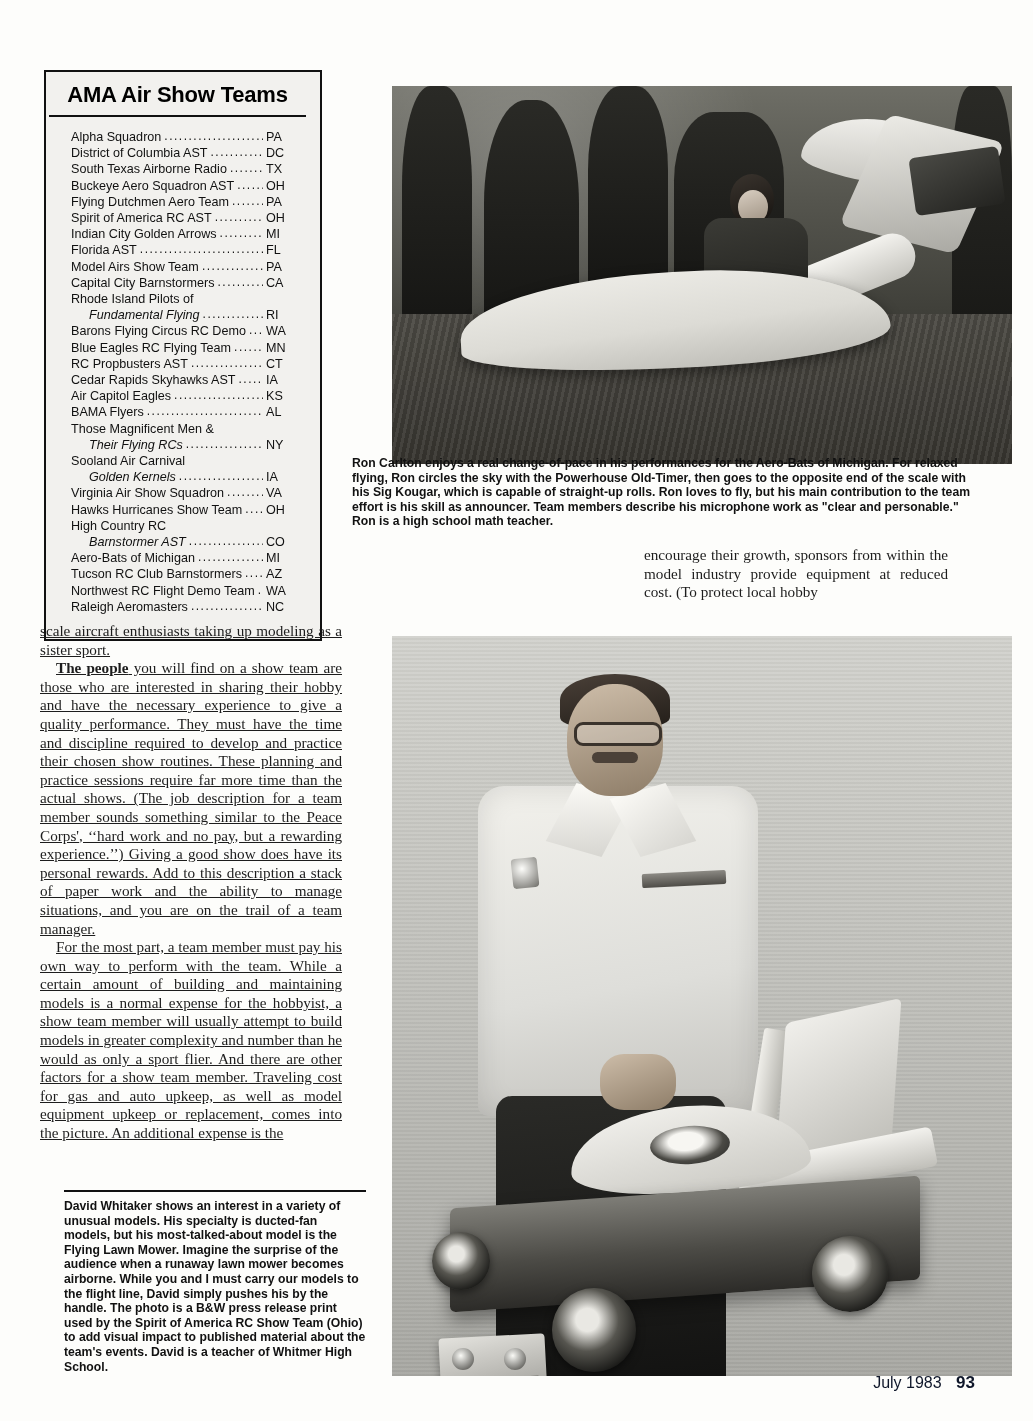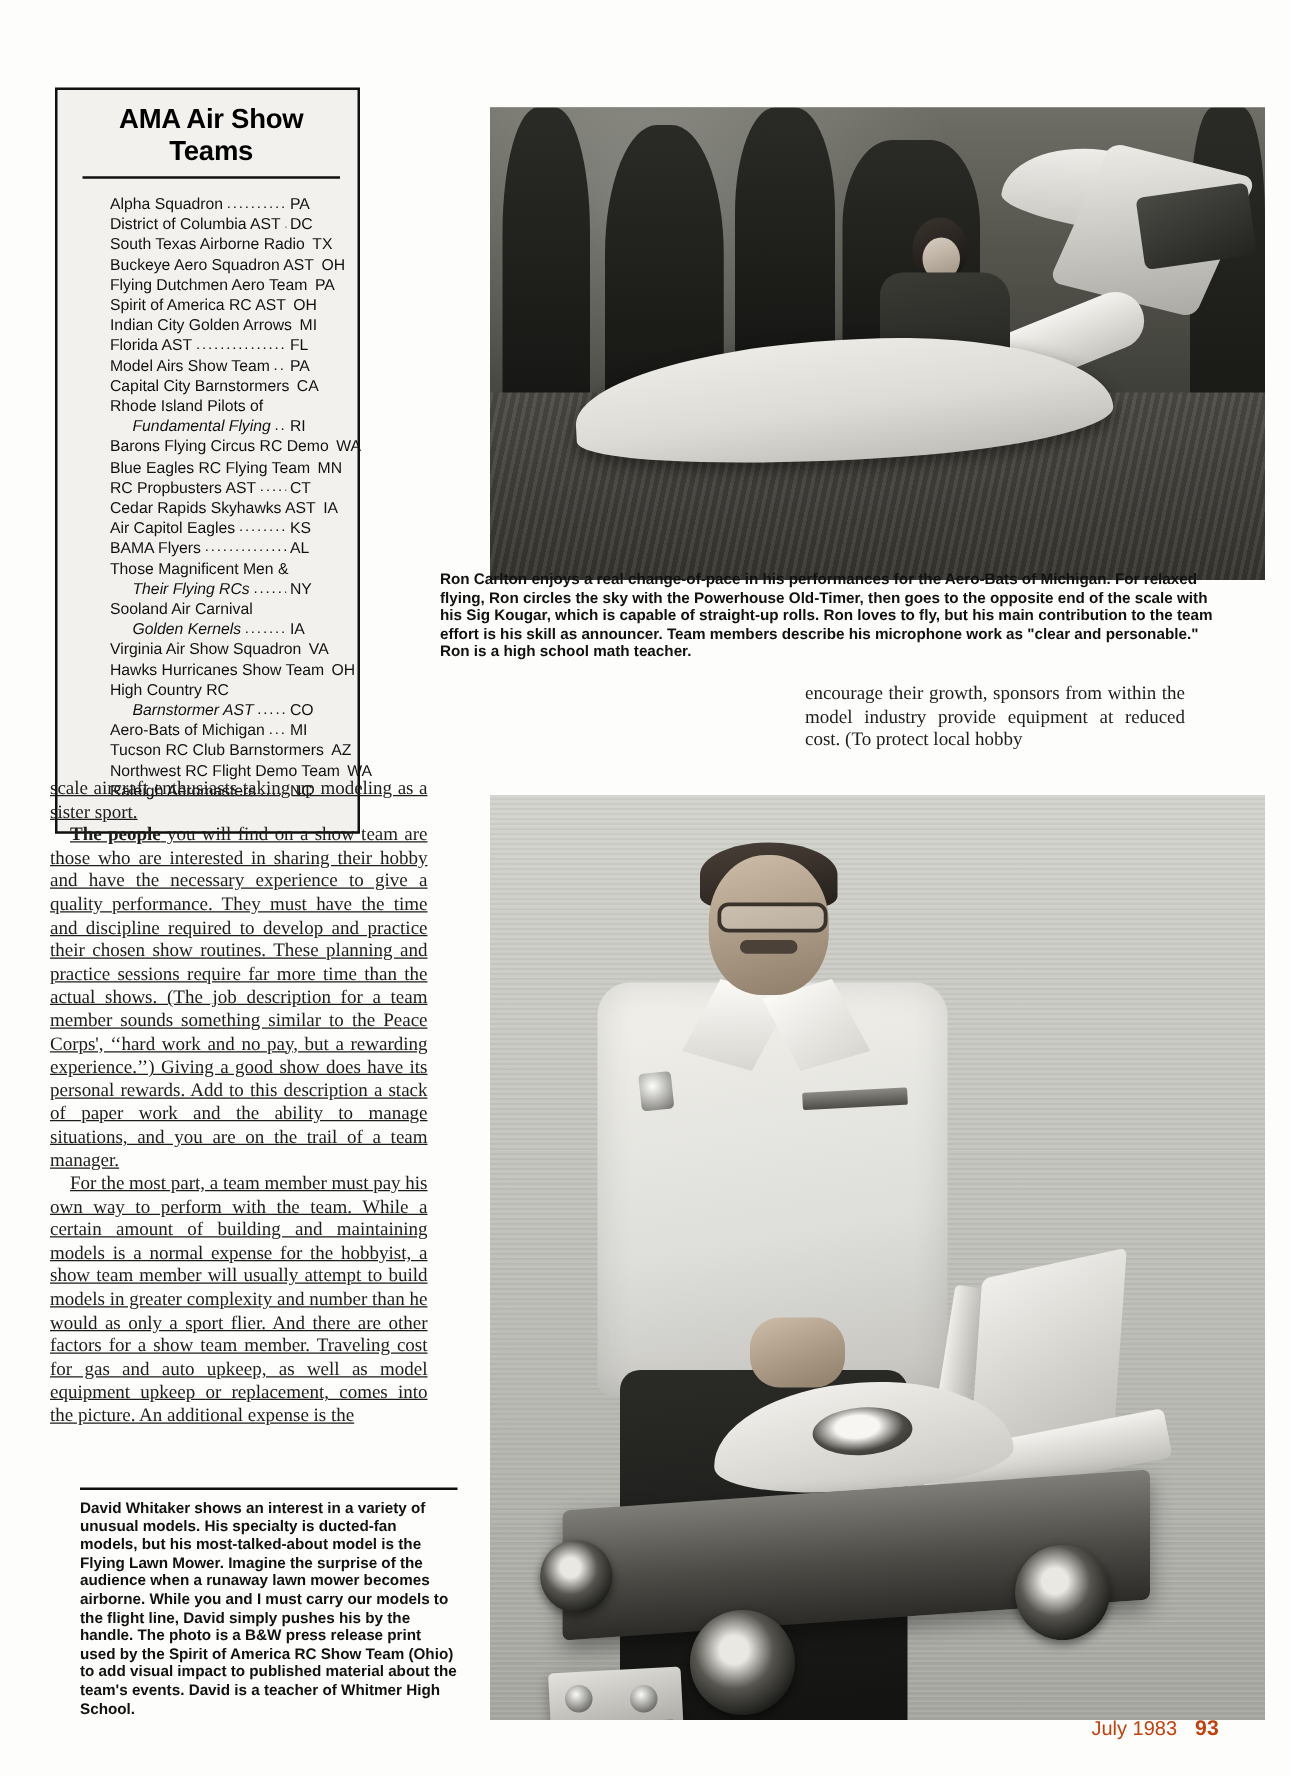--- a/index.html
+++ b/index.html
@@ -22,25 +22,25 @@
     width: 1033px;
     height: 1421px;
     background: #fdfdfb;
   }
 
   
   .teams-box {
     position: absolute;
     left: 44px;
     top: 70px;
-    width: 244px;
+    width: 278px;
     border: 2px solid #111;
     background: #f2f1ee;
     box-sizing: border-box;
-    padding: 10px 14px 12px 20px;
+    padding: 10px 14px 12px 3px;
   }
   .teams-title {
     font-family: "Liberation Sans", sans-serif;
     font-weight: bold;
     font-size: 22px;
     letter-spacing: -0.2px;
     text-align: center;
     padding-bottom: 7px;
     border-bottom: 2px solid #111;
     margin-bottom: 7px;
@@ -153,21 +153,21 @@
     padding-top: 7px;
     margin-left: 24px;
   }
 
   .footer {
     position: absolute;
     right: 58px;
     bottom: 28px;
     font-family: "Liberation Sans", sans-serif;
     font-size: 16px;
-    color: #c2410c;
+    color: #0f172a;
   }
   .footer .date { font-weight: normal; }
   .footer .pageno { font-weight: bold; font-size: 17px; margin-left: 10px; }
 
   
   .p1-sky {
     position: absolute; left: 0; top: 0; width: 100%; height: 100%;
     background:
       radial-gradient(circle at 20% 18%, rgba(255,255,255,0.22), rgba(0,0,0,0) 42%),
       linear-gradient(180deg, #6e6e66 0%, #55554e 30%, #3e3e38 62%, #2e2e2a 100%);

